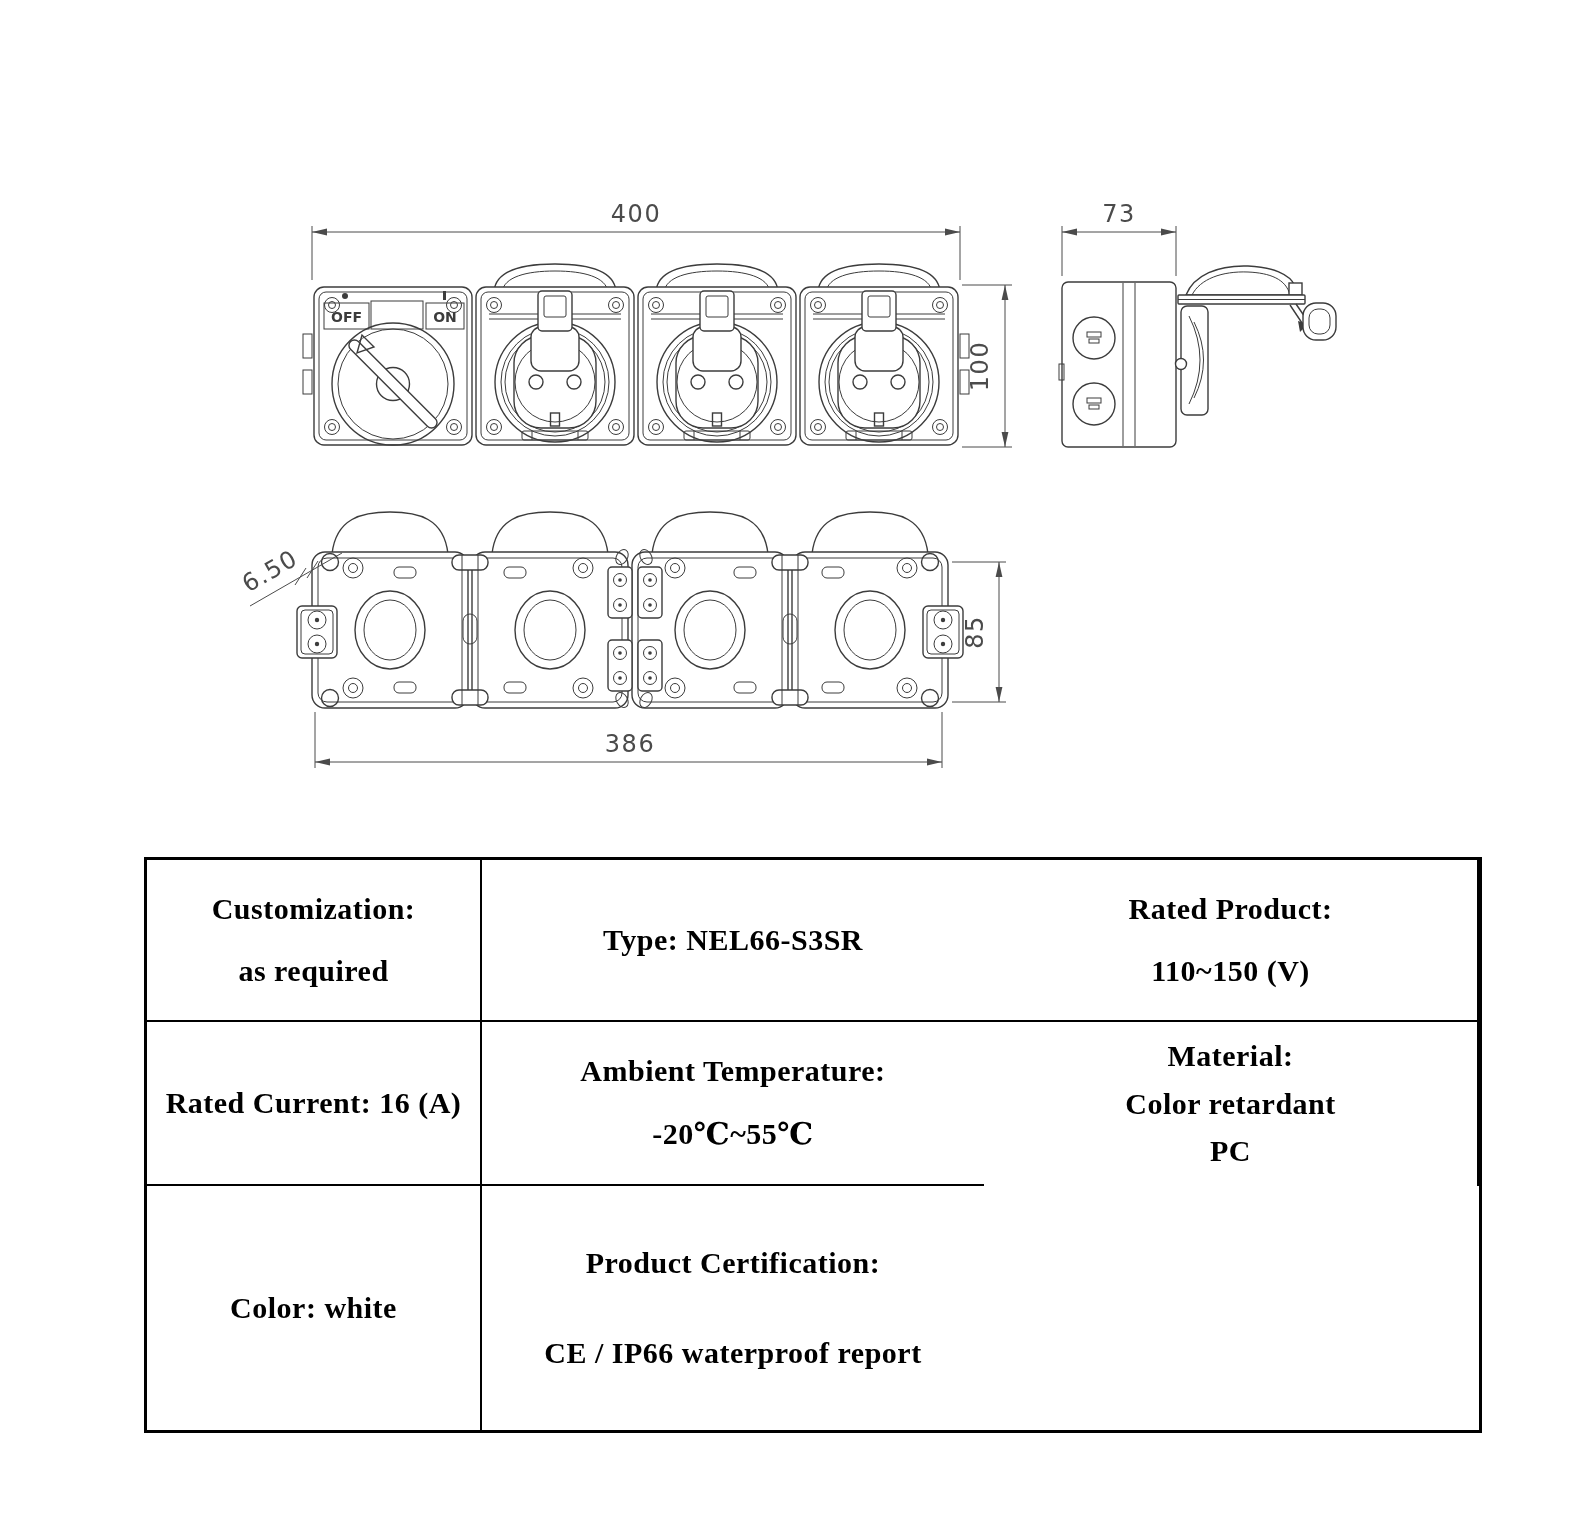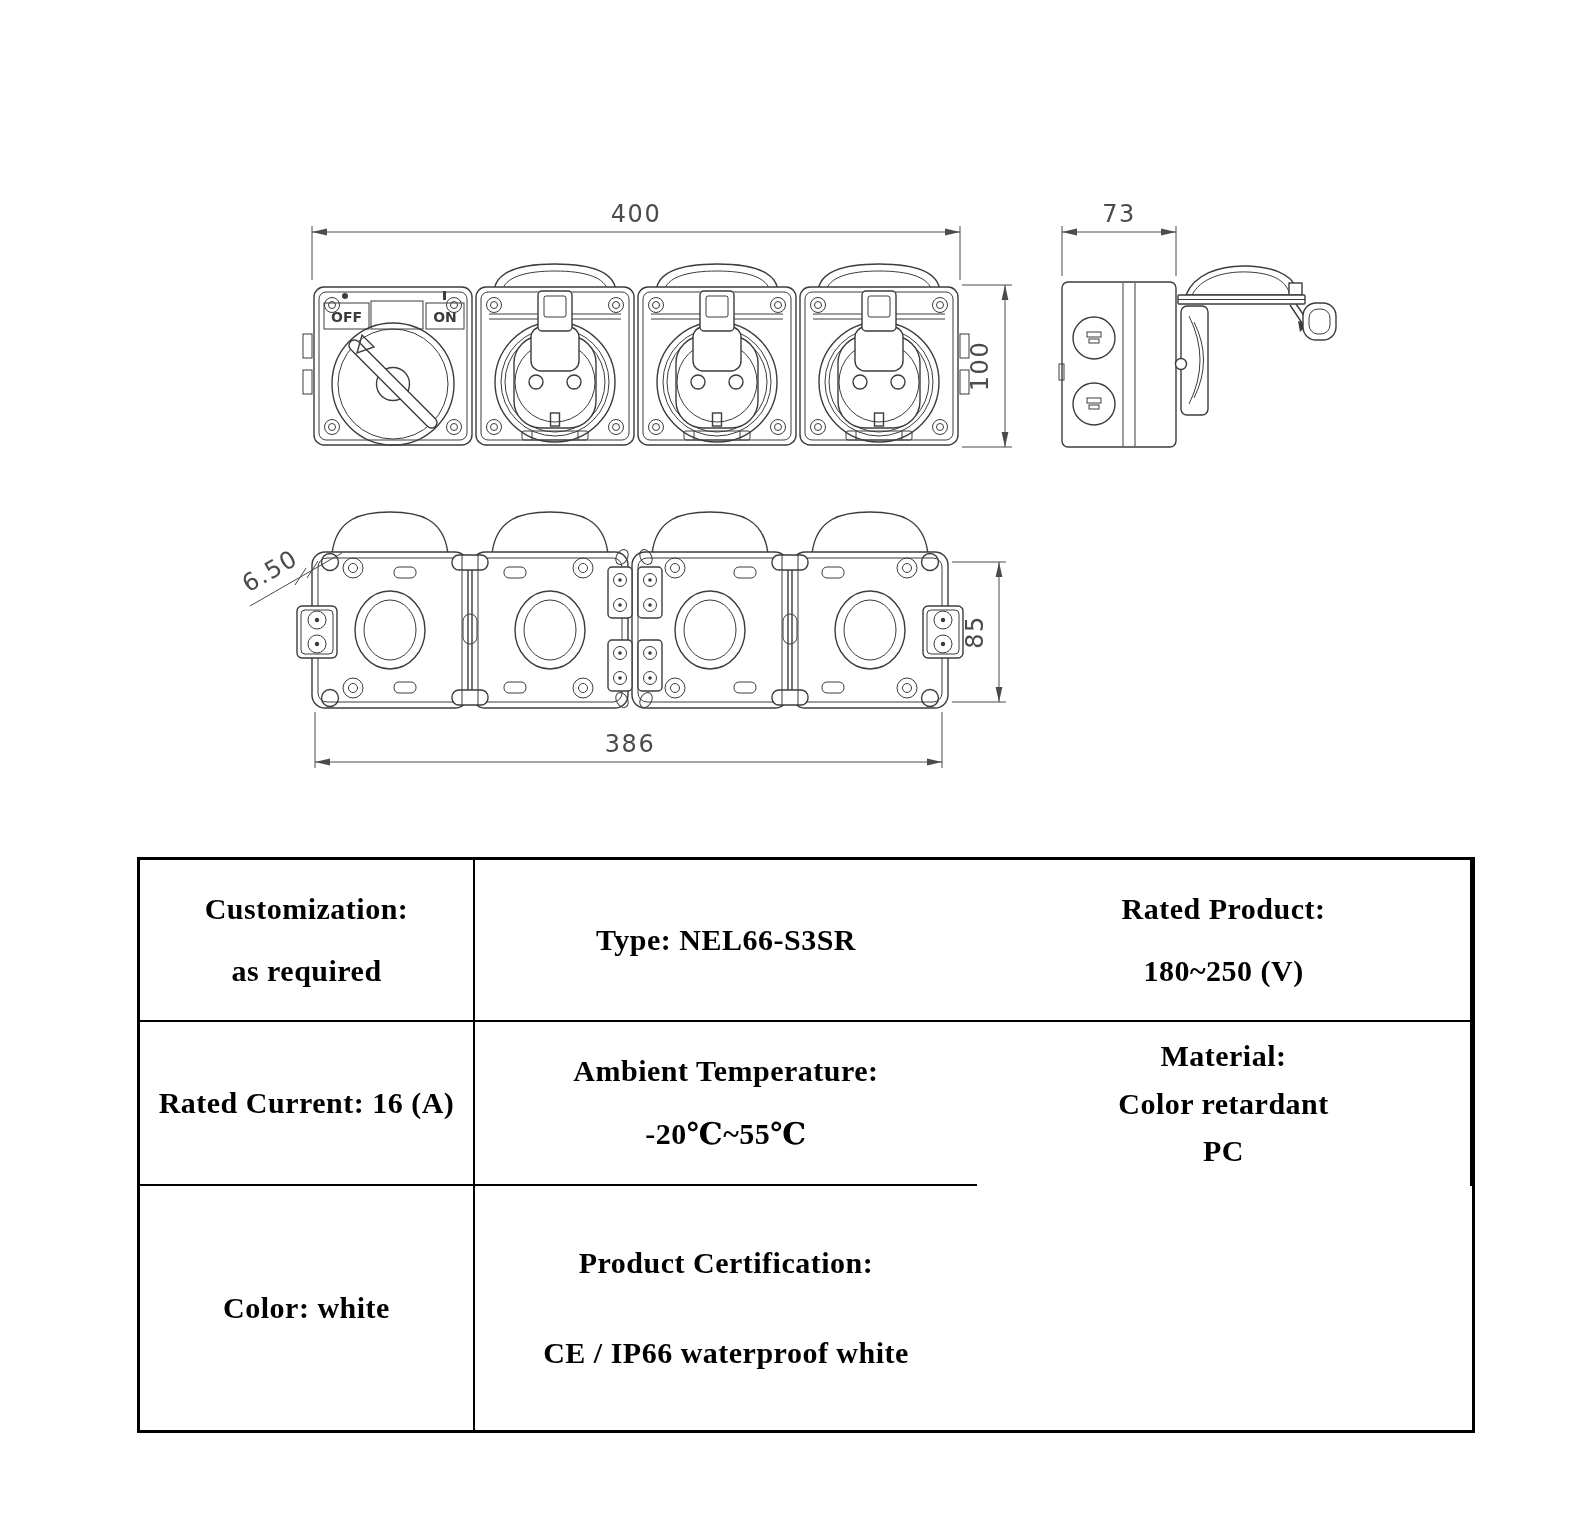--- a/index.html
+++ b/index.html
@@ -17,21 +17,21 @@
   .ln  {fill:none;stroke:var(--c-line);stroke-width:1.4px;}
   .ln2 {fill:none;stroke:var(--c-line);stroke-width:1px;}
   .lnw {fill:#ffffff;stroke:var(--c-line);stroke-width:1.4px;}
   .fillg{fill:var(--c-line);stroke:none;}
   .dim {fill:none;stroke:var(--c-dimension);stroke-width:1px;}
   .dimtxt{fill:var(--c-dimension);font-family:"DejaVu Sans","Liberation Sans",sans-serif;
           font-size:24px;letter-spacing:1.5px;}
   .swtxt{fill:var(--c-line);font-family:"DejaVu Sans","Liberation Sans",sans-serif;
          font-size:14px;font-weight:bold;text-anchor:middle;letter-spacing:0;}
   
-  .tbl{position:absolute;left:137px;top:857px;width:1338px;height:576px;box-sizing:border-box;
+  .tbl{position:absolute;left:144px;top:857px;width:1338px;height:576px;box-sizing:border-box;
        border:3px solid var(--c-table-border);display:grid;
        grid-template-columns:335px 502px 1fr;grid-template-rows:162px 164px 1fr;}
   .cell{box-sizing:border-box;border-right:2px solid var(--c-table-border);
         border-bottom:2px solid var(--c-table-border);
         display:flex;flex-direction:column;justify-content:space-evenly;align-items:center;
         text-align:center;color:var(--c-table-text);font-weight:bold;font-size:30px;
         line-height:1.15;padding:4px 10px;letter-spacing:0.5px;}
   .cell.lastcol{border-right:none;text-align:right;}
   .cell.lastrow{border-bottom:none;}
 </style>
@@ -291,37 +291,37 @@
     <div class="cell">
       <div>Customization:</div>
       <div>as required</div>
     </div>
     <div class="cell lastcol">
       <div>Type:  NEL66-S3SR</div>
     </div>
 
     <div class="cell">
       <div>Rated Product:</div>
-      <div>180~250 (V)</div>
+      <div>110~150 (V)</div>
     </div>
     <div class="cell">
       <div>Rated Current:  16 (A)</div>
     </div>
     <div class="cell lastcol">
       <div>Ambient Temperature:</div>
       <div>-20℃~55℃</div>
     </div>
 
     <div class="cell lastrow">
       <div>Material:</div>
       <div>Color retardant</div>
       <div>PC</div>
     </div>
     <div class="cell lastrow">
       <div>Color: white</div>
     </div>
     <div class="cell lastcol lastrow">
       <div>Product Certification:</div>
-      <div>CE / IP66 waterproof white</div>
+      <div>CE / IP66 waterproof report</div>
     </div>
   </div>
 
 </div>
 
 </body></html>

